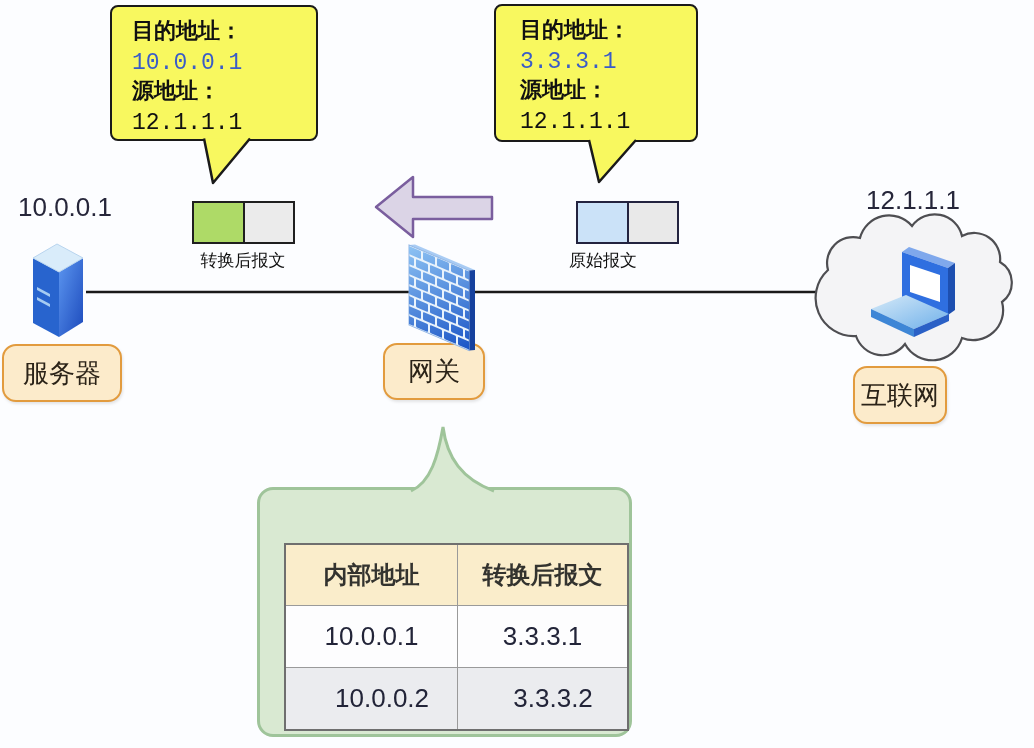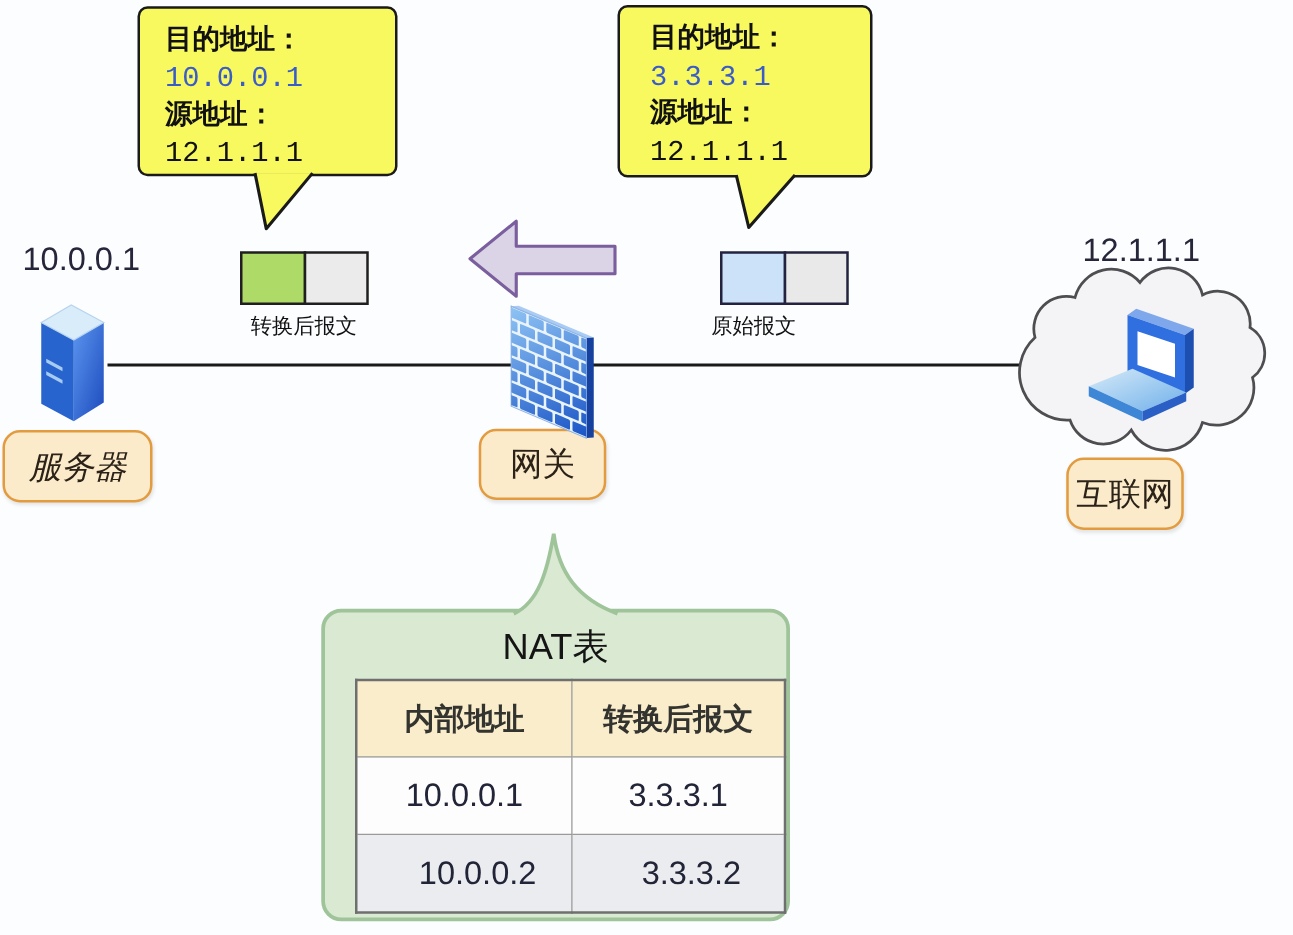--- a/index.html
+++ b/index.html
@@ -90,32 +90,31 @@
   <span class="lbl">源地址：</span>
   <span class="val">12.1.1.1</span>
 </div>
 
 <div class="node-ip" style="left:18px;top:192px;">10.0.0.1</div>
 <div class="node-ip" style="left:866px;top:185px;">12.1.1.1</div>
 
 <div class="packet-caption" style="left:175px;top:249px;width:136px;">转换后报文</div>
 <div class="packet-caption" style="left:538px;top:249px;width:130px;">原始报文</div>
 
-<div class="node-box" style="left:2px;top:344px;width:120px;height:58px;font-style:italic;">
+<div class="node-box" style="left:2px;top:344px;width:120px;height:58px;">
     <span>服务器</span>
   </div>
 <div class="node-box" style="left:383px;top:343px;width:102px;height:57px;">
     <span>网关</span>
   </div>
 <div class="node-box" style="left:853px;top:366px;width:94px;height:58px;">
     <span>互联网</span>
   </div>
 
 <div class="nat-panel">
-  <div class="nat-title">NAT表</div>
   <table class="nat-table">
     <tbody>
         <tr>
       <th>内部地址</th>
       <th>转换后报文</th>
     </tr>
     <tr class="row-0">
       <td>10.0.0.1</td>
       <td>3.3.3.1</td>
     </tr>

